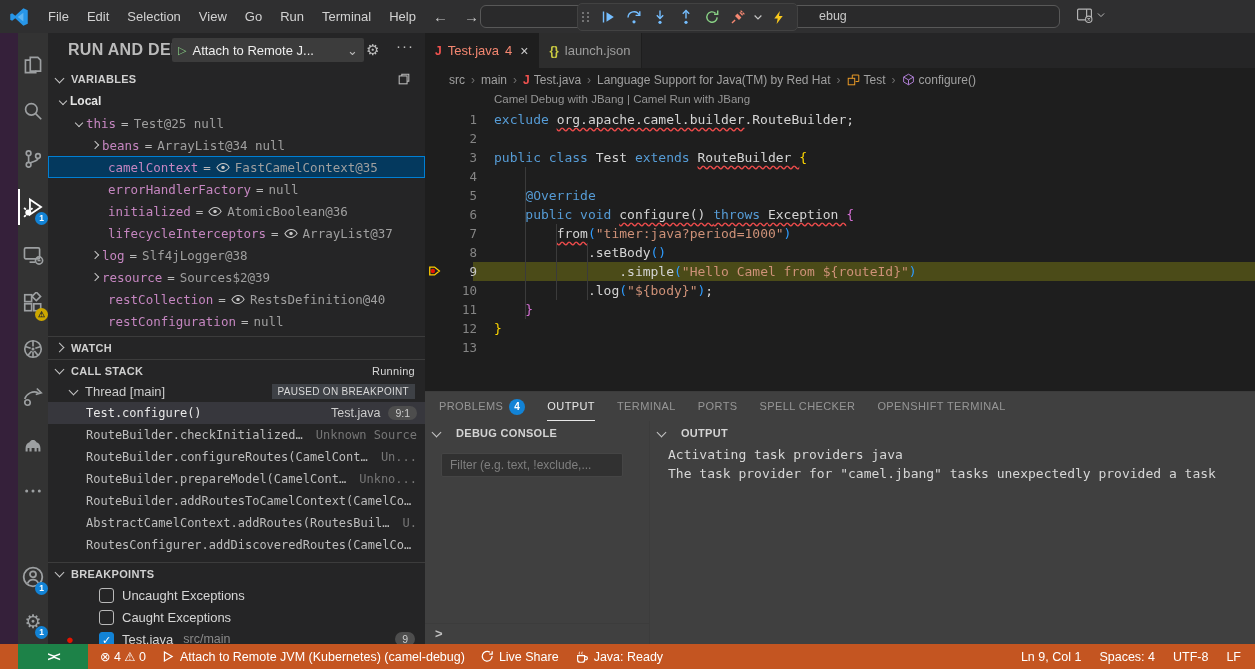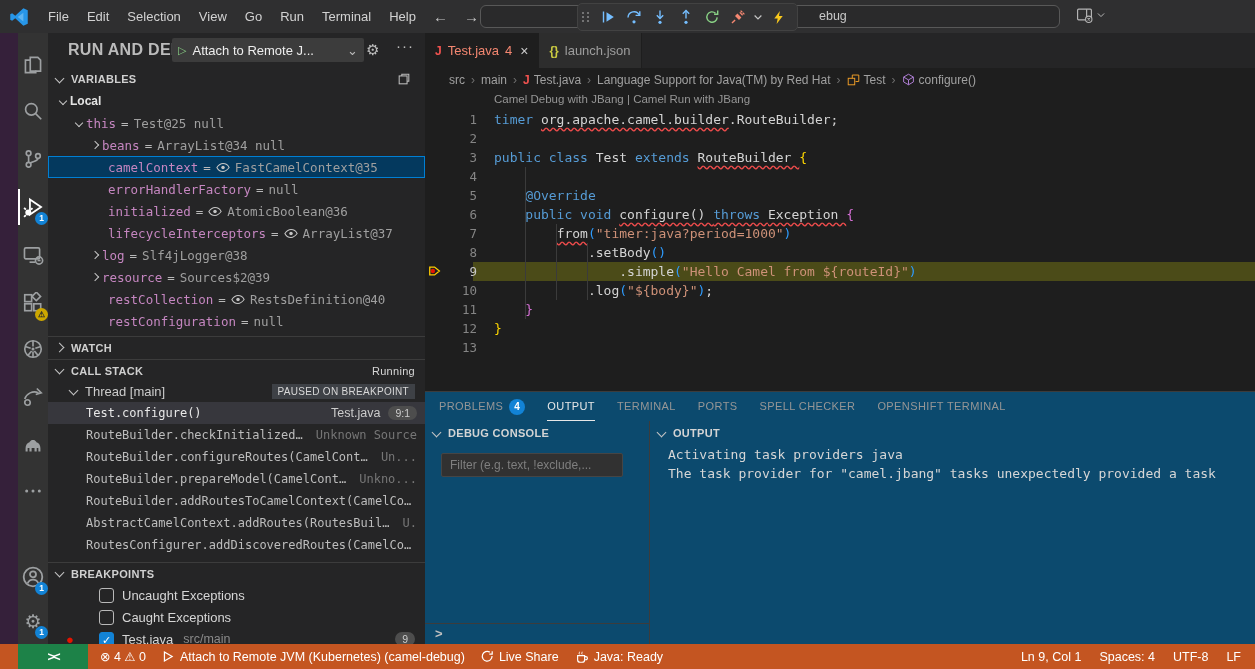--- a/index.html
+++ b/index.html
@@ -107,28 +107,28 @@
   .code-text { position:absolute; left:69px; }
   .cur-bg { position:absolute; left:48px; right:0; top:0; bottom:0; background:#4b4b18; }
   .cur .lnum { color:#c6c6c6; }
   .gut-icon { position:absolute; left:3px; top:2px; }
   .kw{color:#569cd6;} .pl{color:#d4d4d4;} .str{color:#ce9178;} .pb{color:#2e9cff;} .pg{color:#ffd700;} .pp{color:#d670d6;}
   .err{color:#d4d4d4;} .errkw{color:#569cd6;}
   .err,.errkw{text-decoration-line:underline; text-decoration-style:wavy; text-decoration-color:#f14c4c; text-underline-offset:3px;}
   .guide { position:absolute; width:1px; background:#3b3b3b; }
 
   
-  #panel { position:absolute; left:0; top:358px; width:830px; height:253px; background:#0c4a6e; border-top:1px solid #3c3c3c; }
+  #panel { position:absolute; left:0; top:358px; width:830px; height:253px; background:#404040; border-top:1px solid #3c3c3c; }
   #panel-tabs { position:absolute; left:0; top:0; width:830px; height:29px; display:flex; align-items:center; padding-left:14px; }
   .ptab { font-size:11px; letter-spacing:.4px; color:#969696; margin-right:22px; height:29px; line-height:29px; cursor:pointer; display:flex; align-items:center; }
   .ptab.active { color:#e7e7e7; border-bottom:1px solid #e7e7e7; }
   .ptab .pbadge { background:#1283d6; color:#fff; border-radius:8px; min-width:16px; height:16px; font-size:10px; line-height:16px; text-align:center; margin-left:6px; font-weight:bold; }
   #dc-pane { position:absolute; left:0; top:29px; width:225px; height:224px; border-right:1px solid #3c3c3c; }
   #out-pane { position:absolute; left:225px; top:29px; width:605px; height:224px; overflow:hidden; }
-  .pane-head { height:24px; display:flex; align-items:center; font-size:11px; font-weight:bold; color:#d4d4d4; letter-spacing:.3px; cursor:pointer; }
+  .pane-head { height:24px; display:flex; align-items:center; font-size:11px; font-weight:bold; color:#d4d4d4; letter-spacing:.3px; cursor:pointer;gap:8px; }
   #dc-filter { margin:8px 0 0 16px; width:182px; height:24px; background:#313131; border:1px solid #454545; border-radius:2px;
     color:#cccccc; font-size:12px; padding:0 8px; font-family:"Liberation Sans",sans-serif; }
   #dc-filter::placeholder { color:#7f7f7f; }
   #dc-prompt { position:absolute; left:0; bottom:0; width:224px; height:22px; border-top:1px solid #3c3c3c;
     color:#c0c0c0; font-size:13px; font-weight:bold; padding:2px 0 0 10px; cursor:text; }
   .out-line { font-family:"DejaVu Sans Mono", monospace; font-size:13px; color:#d6d6d6; line-height:19px; white-space:pre; padding-left:18px; }
 
   
   #statusbar { position:absolute; left:0; top:644px; width:1255px; height:25px; background:#c45521; z-index:20;
     font-size:12.5px; color:#ffffff; display:flex; align-items:center; }
@@ -538,21 +538,21 @@
           <svg width="13" height="13" viewBox="0 0 16 16" fill="none" stroke="currentColor" stroke-width="1.2">
             <path d="M8 1.5L14 5v6l-6 3.5L2 11V5z"></path>
             <path d="M2 5l6 3.5L14 5M8 8.5v6"></path>
           </svg>
         </span>
         <span>configure()</span>
       </span>
     </div>
   <div id="code">
     <div id="codelens">Camel Debug with JBang | Camel Run with JBang</div>
-  <div class="code-line" style="top: 19px;"><span class="lnum">1</span><span class="code-text"><span class="kw">timer </span><span class="err">org.apache.camel.builder</span><span class="pl">.RouteBuilder;</span></span></div>
+  <div class="code-line" style="top: 19px;"><span class="lnum">1</span><span class="code-text"><span class="kw">exclude </span><span class="err">org.apache.camel.builder</span><span class="pl">.RouteBuilder;</span></span></div>
       <div class="code-line" style="top: 38px;"><span class="lnum">2</span><span class="code-text"></span></div>
       <div class="code-line" style="top: 57px;"><span class="lnum">3</span><span class="code-text"><span class="kw">public class </span><span class="pl">Test </span><span class="kw">extends </span><span class="err">RouteBuilder </span><span class="pg">{</span></span></div>
       <div class="code-line" style="top: 76px;"><span class="lnum">4</span><span class="code-text"></span></div>
       <div class="code-line" style="top: 95px;"><span class="lnum">5</span><span class="code-text"><span class="pl">    </span><span class="kw">@Override</span></span></div>
       <div class="code-line" style="top: 114px;"><span class="lnum">6</span><span class="code-text"><span class="pl">    </span><span class="kw">public void </span><span class="err">configure() </span><span class="errkw">throws </span><span class="err">Exception </span><span class="pp">{</span></span></div>
       <div class="code-line" style="top: 133px;"><span class="lnum">7</span><span class="code-text"><span class="pl">        </span><span class="err">from</span><span class="pb">(</span><span class="str">"timer:java?period=1000"</span><span class="pb">)</span></span></div>
       <div class="code-line" style="top: 152px;"><span class="lnum">8</span><span class="code-text"><span class="pl">            </span><span class="pl">.setBody</span><span class="pb">()</span></span></div>
       <div class="code-line cur" style="top: 171px;"><span class="cur-bg"></span><span class="gut-icon"><svg width="14" height="14" viewBox="0 0 16 16">
             <path d="M2 3.5h5.5L13 8l-5.5 4.5H2z" fill="none" stroke="#ffcc00" stroke-width="1.5"></path>
             <circle cx="5.6" cy="8" r="2.5" fill="#e51400"></circle>

